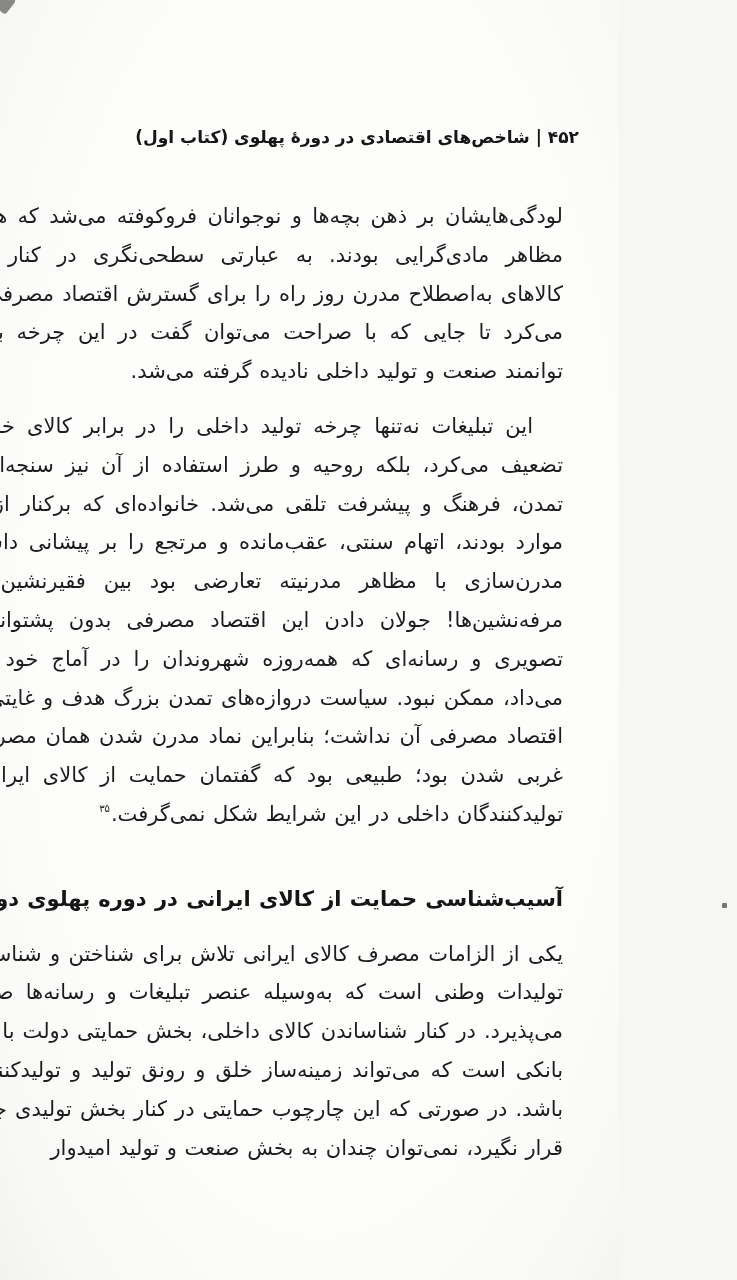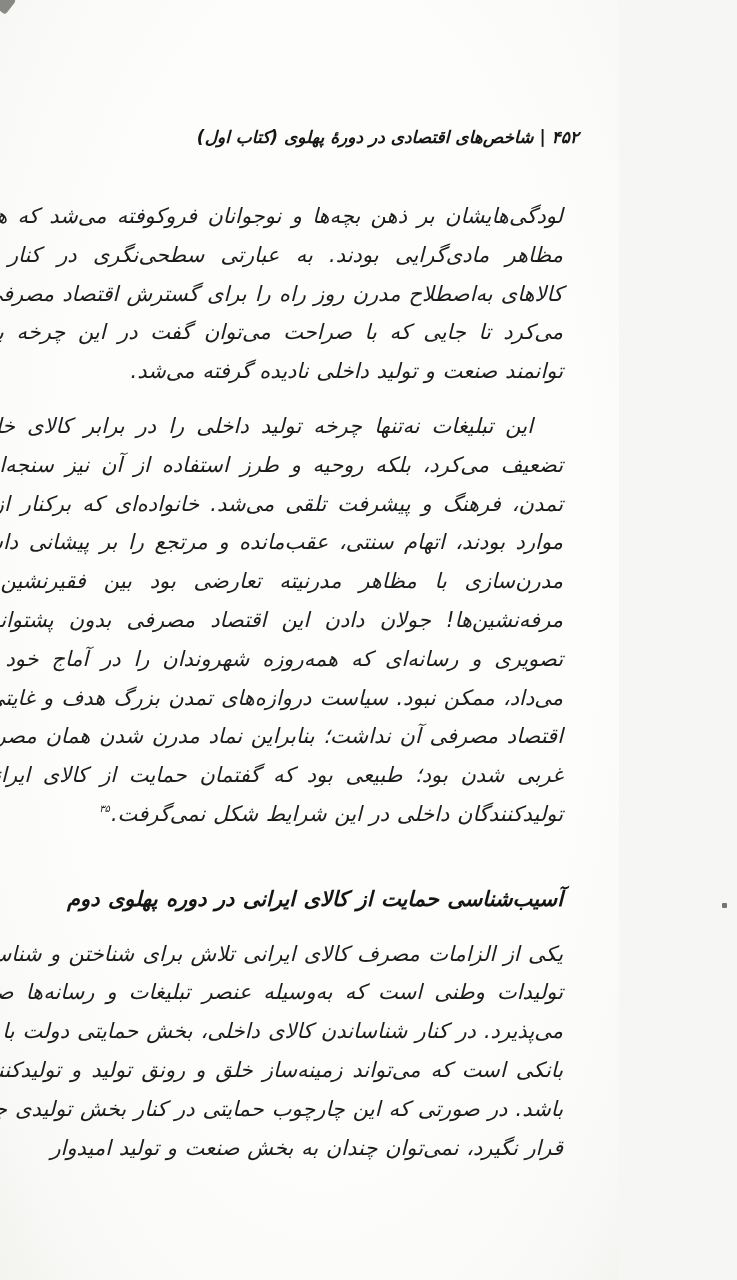--- a/index.html
+++ b/index.html
@@ -12,21 +12,20 @@
     background: #f6f6f4;
     overflow: hidden;
     font-family: "DejaVu Sans", sans-serif;
   }
   .page {
     position: relative;
     width: 619px;
     height: 1280px;
     background: radial-gradient(ellipse at 52% 45%, #fdfdfc 60%, #f8f8f6 88%, #f2f2ef 100%);
     color: #1d1d1f;
-    font-style: italic;
   }
   
   .corner-artifact {
     position: absolute;
     top: -8px;
     left: -9px;
     width: 22px;
     height: 18px;
     background: #6b6b68;
     transform: rotate(38deg);

